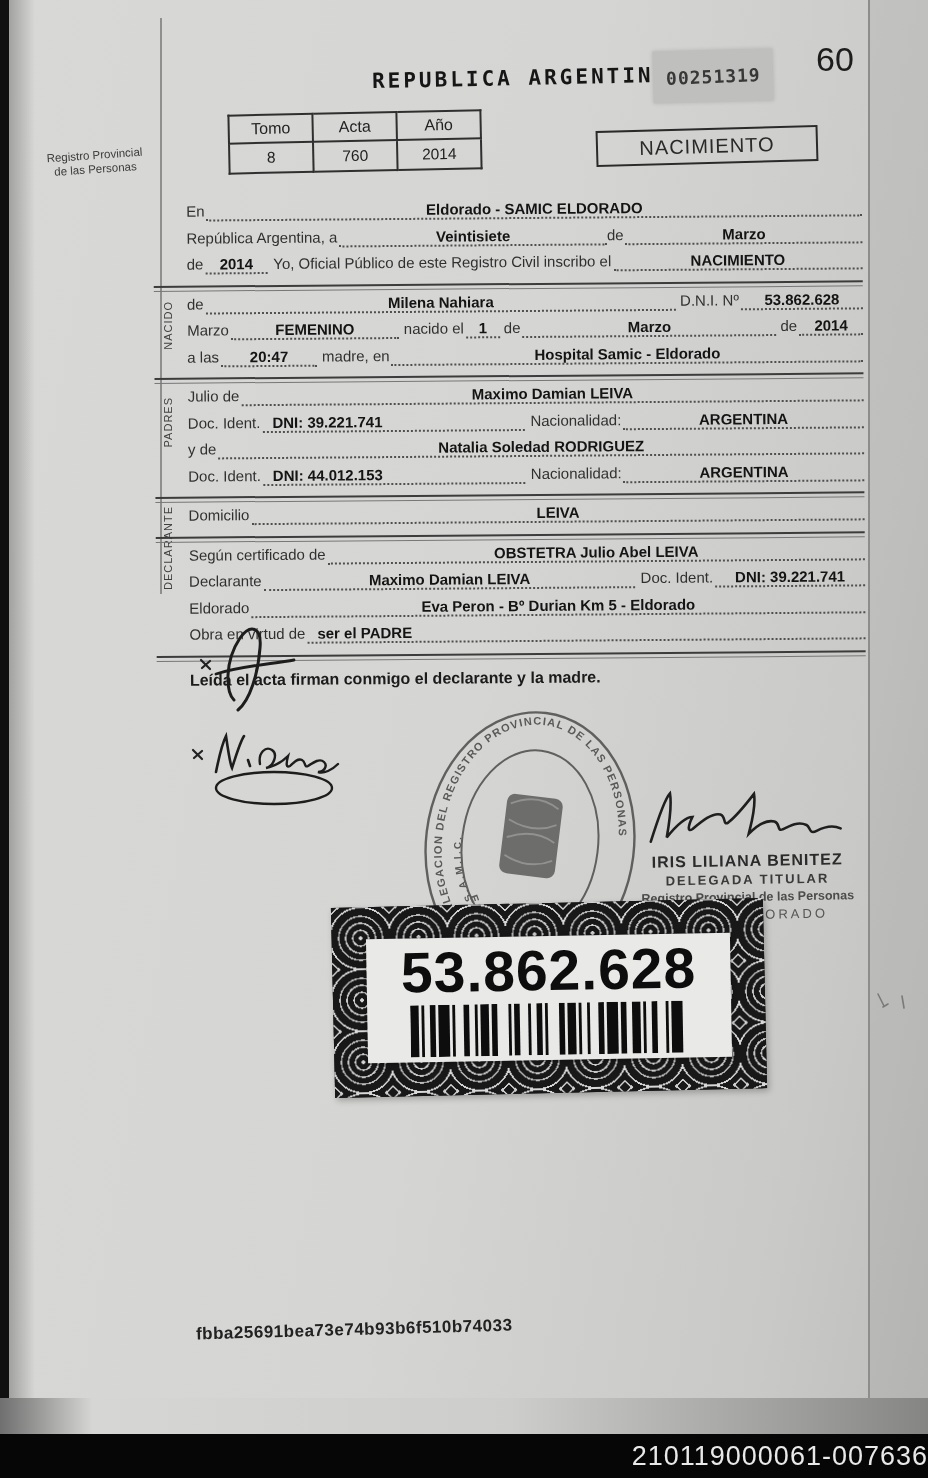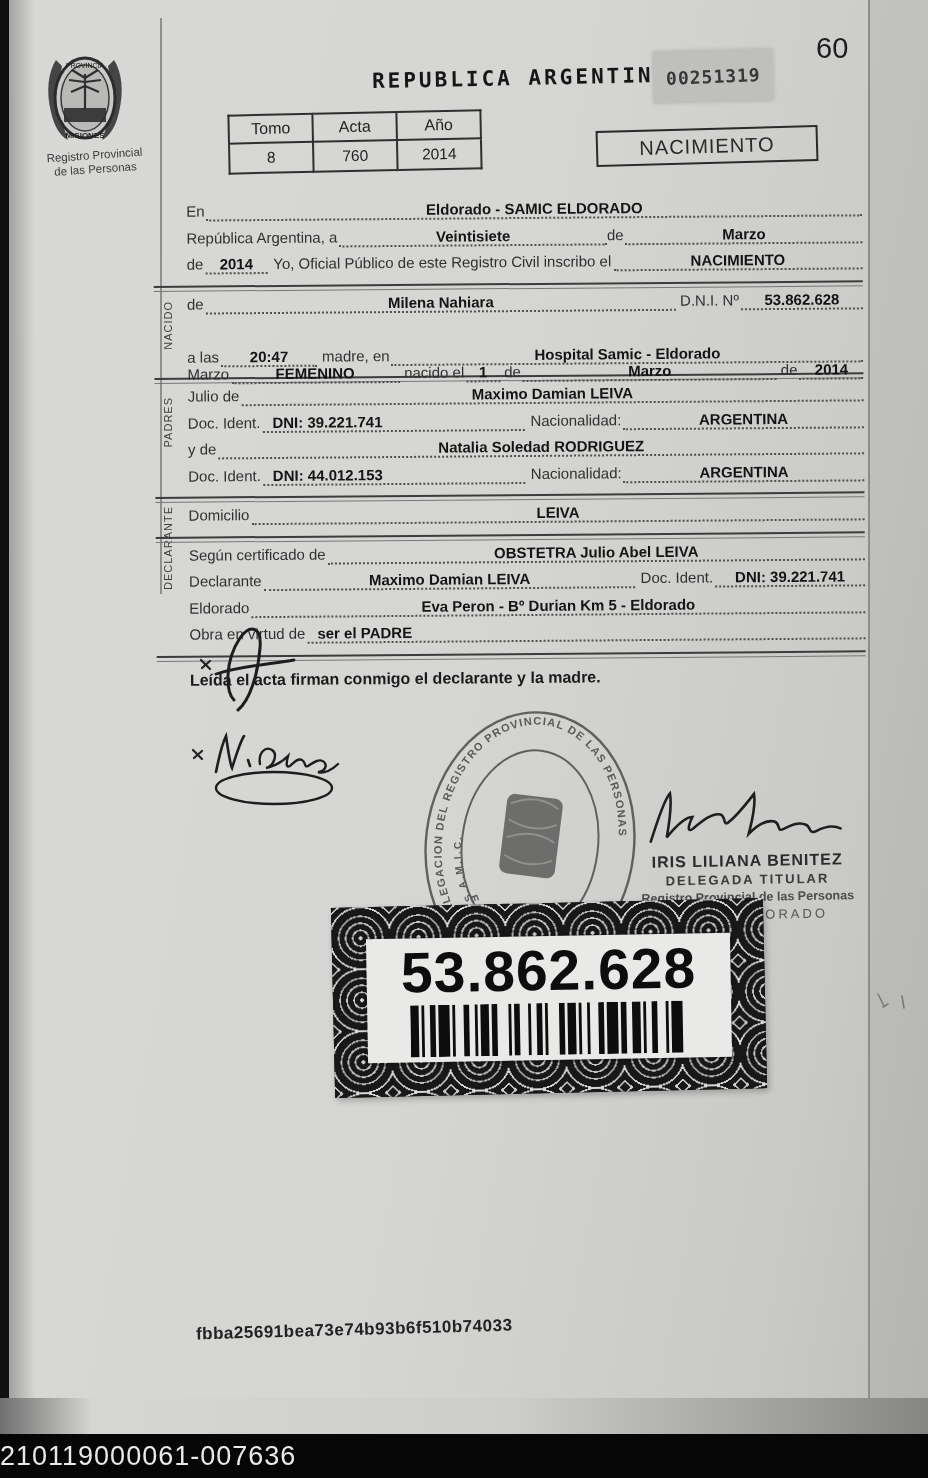--- a/index.html
+++ b/index.html
@@ -18,21 +18,21 @@
   
   .emblem{position:absolute;left:44px;top:52px;}
   .org-lines{position:absolute;left:30px;top:148px;width:130px;text-align:center;
     font-size:11.5px;color:#3c3c3c;line-height:1.25;transform:rotate(-4deg);}
   .title{position:absolute;left:372px;top:66px;font-family:"DejaVu Sans Mono",monospace;
     font-weight:bold;font-size:21px;letter-spacing:3px;color:#161616;transform:rotate(-1.2deg);white-space:nowrap;}
   .serial-sticker{position:absolute;left:653px;top:50px;width:120px;height:52px;background:#bfbfbd;
     box-shadow:0 0 4px rgba(0,0,0,.15);transform:rotate(-1.5deg);display:flex;align-items:center;justify-content:center;}
   .serial-sticker span{font-family:"DejaVu Sans Mono",monospace;font-size:18px;font-weight:bold;
     color:#383838;letter-spacing:1px;transform:rotate(-1deg);}
-  .page-num{position:absolute;left:816px;top:32px;font-size:29px;color:#1d1d1d;}
+  .page-num{position:absolute;left:816px;top:40px;font-size:34px;color:#1d1d1d;}
 
   
   .rec-table{position:absolute;left:228px;top:112px;border-collapse:collapse;transform:rotate(-1.2deg);}
   .rec-table td{border:2px solid #2f2f2f;text-align:center;font-size:16px;color:#222;
     width:78px;height:28px;padding:0 2px;}
   .rec-table tr:first-child td{height:26px;}
   .rec-table tr:last-child td{font-size:15.5px;}
 
   .nac-box{position:absolute;left:596px;top:128px;width:218px;height:32px;border:2.5px solid #2a2a2a;
     display:flex;align-items:center;justify-content:center;transform:rotate(-1.6deg);
@@ -75,46 +75,34 @@
     display:flex;flex-direction:column;align-items:center;justify-content:center;
     box-shadow:0 0 5px rgba(0,0,0,.4);}
   .bar-label .num{font-size:57px;font-weight:bold;color:#0d0d0d;letter-spacing:1px;line-height:1;}
   .bar-label svg{margin-top:4px;}
 
   .hash{position:absolute;left:196px;top:1320px;font-size:17px;font-weight:bold;color:#222;
     letter-spacing:.5px;transform:rotate(-1.6deg);}
   .grad-strip{position:absolute;left:0;top:1398px;width:928px;height:36px;
     background:linear-gradient(to right,#6f6f6f 0%,#d6d6d4 10%,#cdcdcb 55%,#9a9a98 88%,#858583 100%);}
   .black-bar{position:absolute;left:0;top:1434px;width:928px;height:44px;background:#060606;
-    display:flex;align-items:center;justify-content:flex-start;}
+    display:flex;align-items:center;justify-content:flex-end;}
   .black-bar span{color:#e9e9e9;font-size:27px;letter-spacing:1px;font-family:"Liberation Sans",sans-serif;}
   .stray{position:absolute;left:872px;top:988px;}
 </style>
 </head>
 <body>
 
 <div id="canvas">
 
   <div class="left-strip"></div>
   <div class="left-shade"></div>
   <div class="page-edge"></div>
   <div class="right-shade"></div>
 
-  <div class="emblem">
-    <svg width="82" height="94" viewBox="0 0 82 94">
-      <path d="M12,8 C4,20 2,40 7,60 C10,74 16,84 24,88 L18,70 L14,40 L18,14 Z" fill="#2c2c2c" opacity=".85"></path>
-      <path d="M70,8 C78,20 80,40 75,60 C72,74 66,84 58,88 L64,70 L68,40 L64,14 Z" fill="#2c2c2c" opacity=".85"></path>
-      <ellipse cx="41" cy="46" rx="30" ry="40" fill="#c9c9c7" stroke="#2c2c2c" stroke-width="3"></ellipse>
-      <ellipse cx="41" cy="46" rx="24" ry="33" fill="#b9b9b7" stroke="#3a3a3a" stroke-width="1.5"></ellipse>
-      <path d="M41,22 L41,58 M41,26 L28,18 M41,26 L54,18 M41,30 L25,28 M41,30 L57,28 M41,34 L27,40 M41,34 L55,40" stroke="#2f2f2f" stroke-width="2.2" fill="none"></path>
-      <rect x="20" y="56" width="42" height="14" fill="#2f2f2f" opacity=".9"></rect>
-      <text x="41" y="16" text-anchor="middle" font-size="7" fill="#222">PROVINCIA</text>
-      <text x="41" y="86" text-anchor="middle" font-size="8" font-weight="bold" fill="#222">MISIONES</text>
-    </svg>
-  </div>
   <div class="org-lines">
     <div>Registro Provincial</div>
     <div>de las Personas</div>
   </div>
 
   <div class="title">REPUBLICA ARGENTINA</div>
   <div class="serial-sticker">
     <span>00251319</span>
   </div>
   <div class="page-num">60</div>
@@ -169,21 +157,21 @@
 
     <div class="frow">
       <span class="lab">de</span>
       <span class="val grow">Milena Nahiara</span>
       <span class="lab" style="padding-left:4px;">D.N.I. Nº</span>
       <span class="val" style="width:122px;">53.862.628</span>
     </div>
     <div class="frow">
       <span class="lab">Marzo</span>
       <span class="val" style="width:168px;">FEMENINO</span>
-      <span class="lab" style="padding-left:5px;margin-top:44px;">nacido el</span>
+      <span class="lab" style="padding-left:5px;">nacido el</span>
       <span class="val" style="width:34px;">1</span>
       <span class="lab" style="padding-left:4px;">de</span>
       <span class="val grow">Marzo</span>
       <span class="lab" style="padding-left:4px;">de</span>
       <span class="val" style="width:64px;">2014</span>
     </div>
     <div class="frow">
       <span class="lab">a las</span>
       <span class="val" style="width:96px;">20:47</span>
       <span class="lab" style="padding-left:5px;">madre, en</span>

